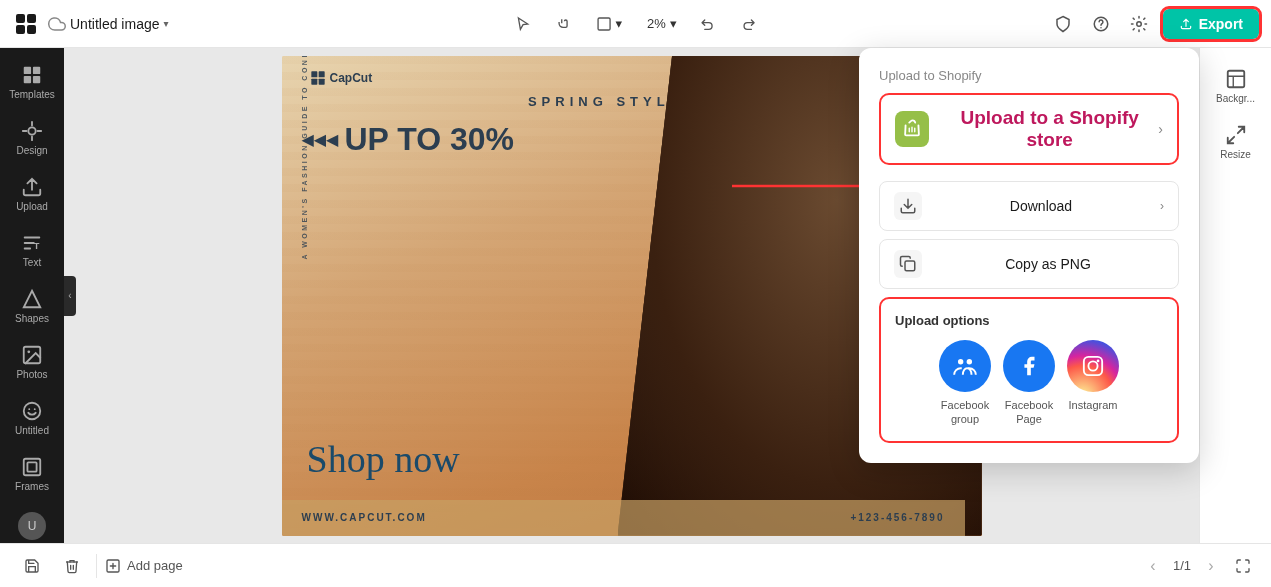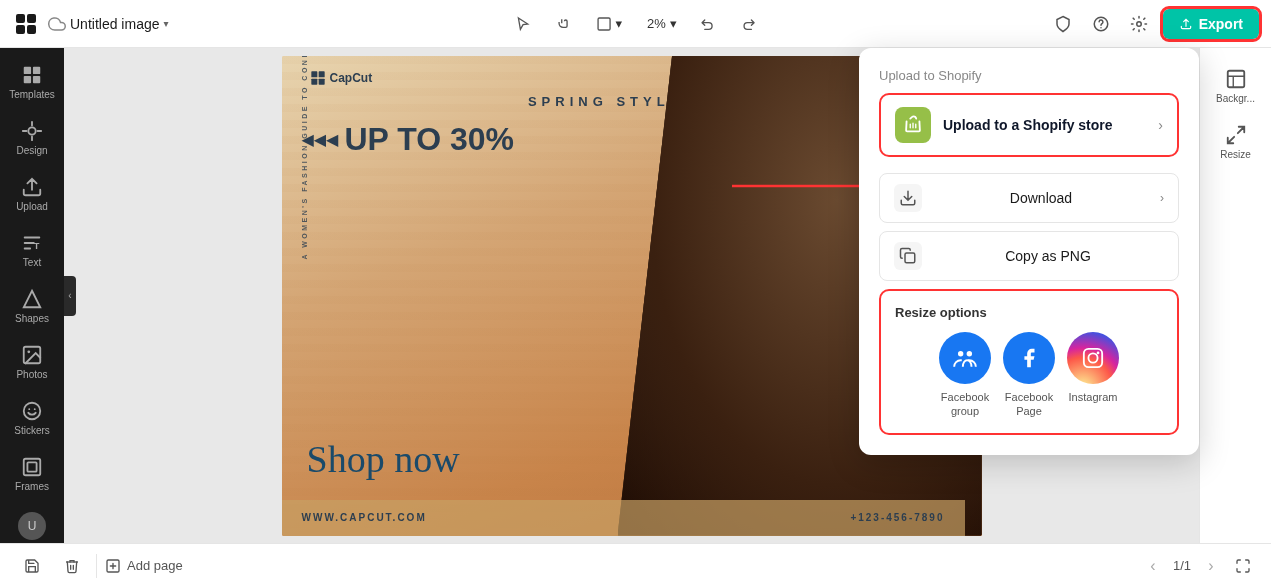--- a/index.html
+++ b/index.html
@@ -227,21 +227,21 @@
       width: 100%;
     }
     .shopify-btn-left { display: flex; align-items: center; gap: 12px; }
     .shopify-icon {
       width: 36px; height: 36px;
       background: #96bf48;
       border-radius: 8px;
       display: flex; align-items: center; justify-content: center;
       color: #fff; font-size: 18px;
     }
-    .shopify-text { font-size: 14px; font-weight: 600; color: #0f172a; }
+    .shopify-text { font-size: 19px; font-weight: 600; color: #be185d; }
     .chevron-right { color: #888; font-size: 14px; }
 
     .save-label {
       font-size: 13px;
       color: #333;
       font-weight: 600;
       margin-bottom: 10px;
     }
     .save-btn {
       display: flex; align-items: center; gap: 10px;
@@ -423,21 +423,21 @@
         </svg>
       <span>Photos</span>
     </div>
     <div class="sidebar-item">
       <svg class="icon" width="22" height="22" viewBox="0 0 24 24" fill="none">
           <circle cx="12" cy="12" r="9" stroke="#aaa" stroke-width="2"></circle>
           <path d="M8 14s1.5 2 4 2 4-2 4-2" stroke="#aaa" stroke-width="2" stroke-linecap="round"></path>
           <circle cx="9" cy="10" r="1" fill="#aaa"></circle>
           <circle cx="15" cy="10" r="1" fill="#aaa"></circle>
         </svg>
-      <span>Stickers</span>
+      <span>Untitled</span>
     </div>
     <div class="sidebar-item">
       <svg class="icon" width="22" height="22" viewBox="0 0 24 24" fill="none">
           <rect x="3" y="3" width="18" height="18" rx="2" stroke="#aaa" stroke-width="2"></rect>
           <rect x="7" y="7" width="10" height="10" rx="1" stroke="#aaa" stroke-width="2"></rect>
         </svg>
       <span>Frames</span>
     </div>
 
     <div style="margin-top:auto; padding-bottom:8px;">
@@ -545,21 +545,21 @@
       <div class="save-btn-icon">
         <svg width="18" height="18" viewBox="0 0 24 24" fill="none">
             <rect x="8" y="8" width="13" height="13" rx="2" stroke="#555" stroke-width="2"></rect>
             <path d="M5 15H4a2 2 0 01-2-2V4a2 2 0 012-2h9a2 2 0 012 2v1" stroke="#555" stroke-width="2"></path>
           </svg>
       </div>
       <span class="save-btn-text">Copy as PNG</span>
     </button>
 
     <div class="upload-options-section">
-      <div class="upload-options-label">Resize options</div>
+      <div class="upload-options-label">Upload options</div>
       <div class="social-icons-row">
         <div class="social-icon-item">
           <div class="social-circle social-fb-group">
             <svg width="26" height="26" viewBox="0 0 24 24" fill="none">
                 <circle cx="8" cy="8" r="2.5" fill="#fff"></circle>
                 <circle cx="16" cy="8" r="2.5" fill="#fff"></circle>
                 <path d="M2 20c0-3.3 2.7-6 6-6h1M22 20c0-3.3-2.7-6-6-6h-1M10 20c0-3.3 1.8-6 4-6s4 2.7 4 6" stroke="#fff" stroke-width="1.8" fill="none"></path>
               </svg>
           </div>
           <span class="social-label">Facebook<br>group</span>

